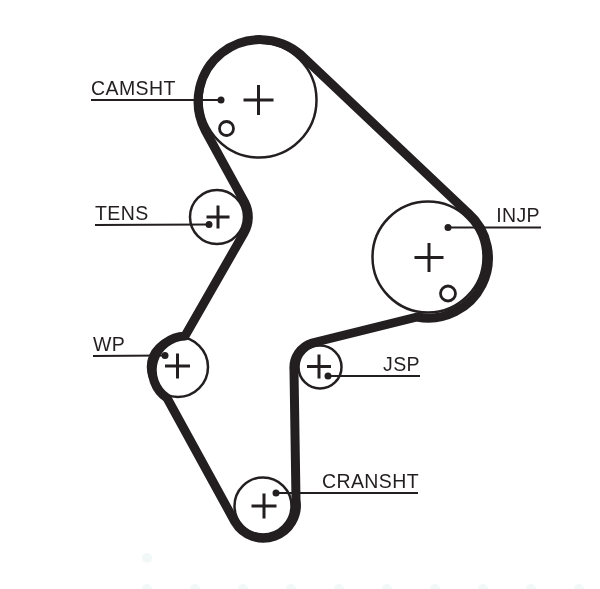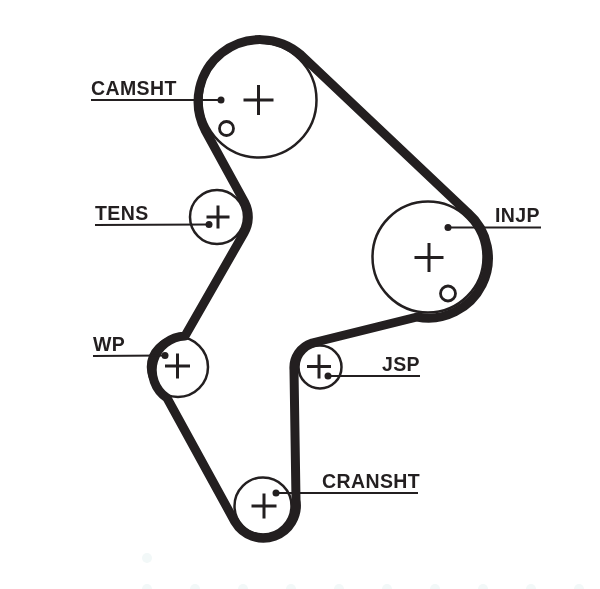--- a/index.html
+++ b/index.html
@@ -2,21 +2,21 @@
 <html><head>
 <meta charset="utf-8">
 <style>
   html, body { margin: 0; padding: 0; }
   body {
     width: 600px; height: 589px;
     background: #ffffff;
     font-family: "Liberation Sans", sans-serif;
     overflow: hidden;
   }
-  .diagram-wrap { position: relative; width: 600px; height: 589px; font-weight: bold; }
+  .diagram-wrap { position: relative; width: 600px; height: 589px; }
   svg text {
     font-family: "Liberation Sans", sans-serif;
     font-size: 19.5px;
     letter-spacing: 0.4px;
     fill: #231f20;
   }
 </style>
 </head>
 <body>
 

